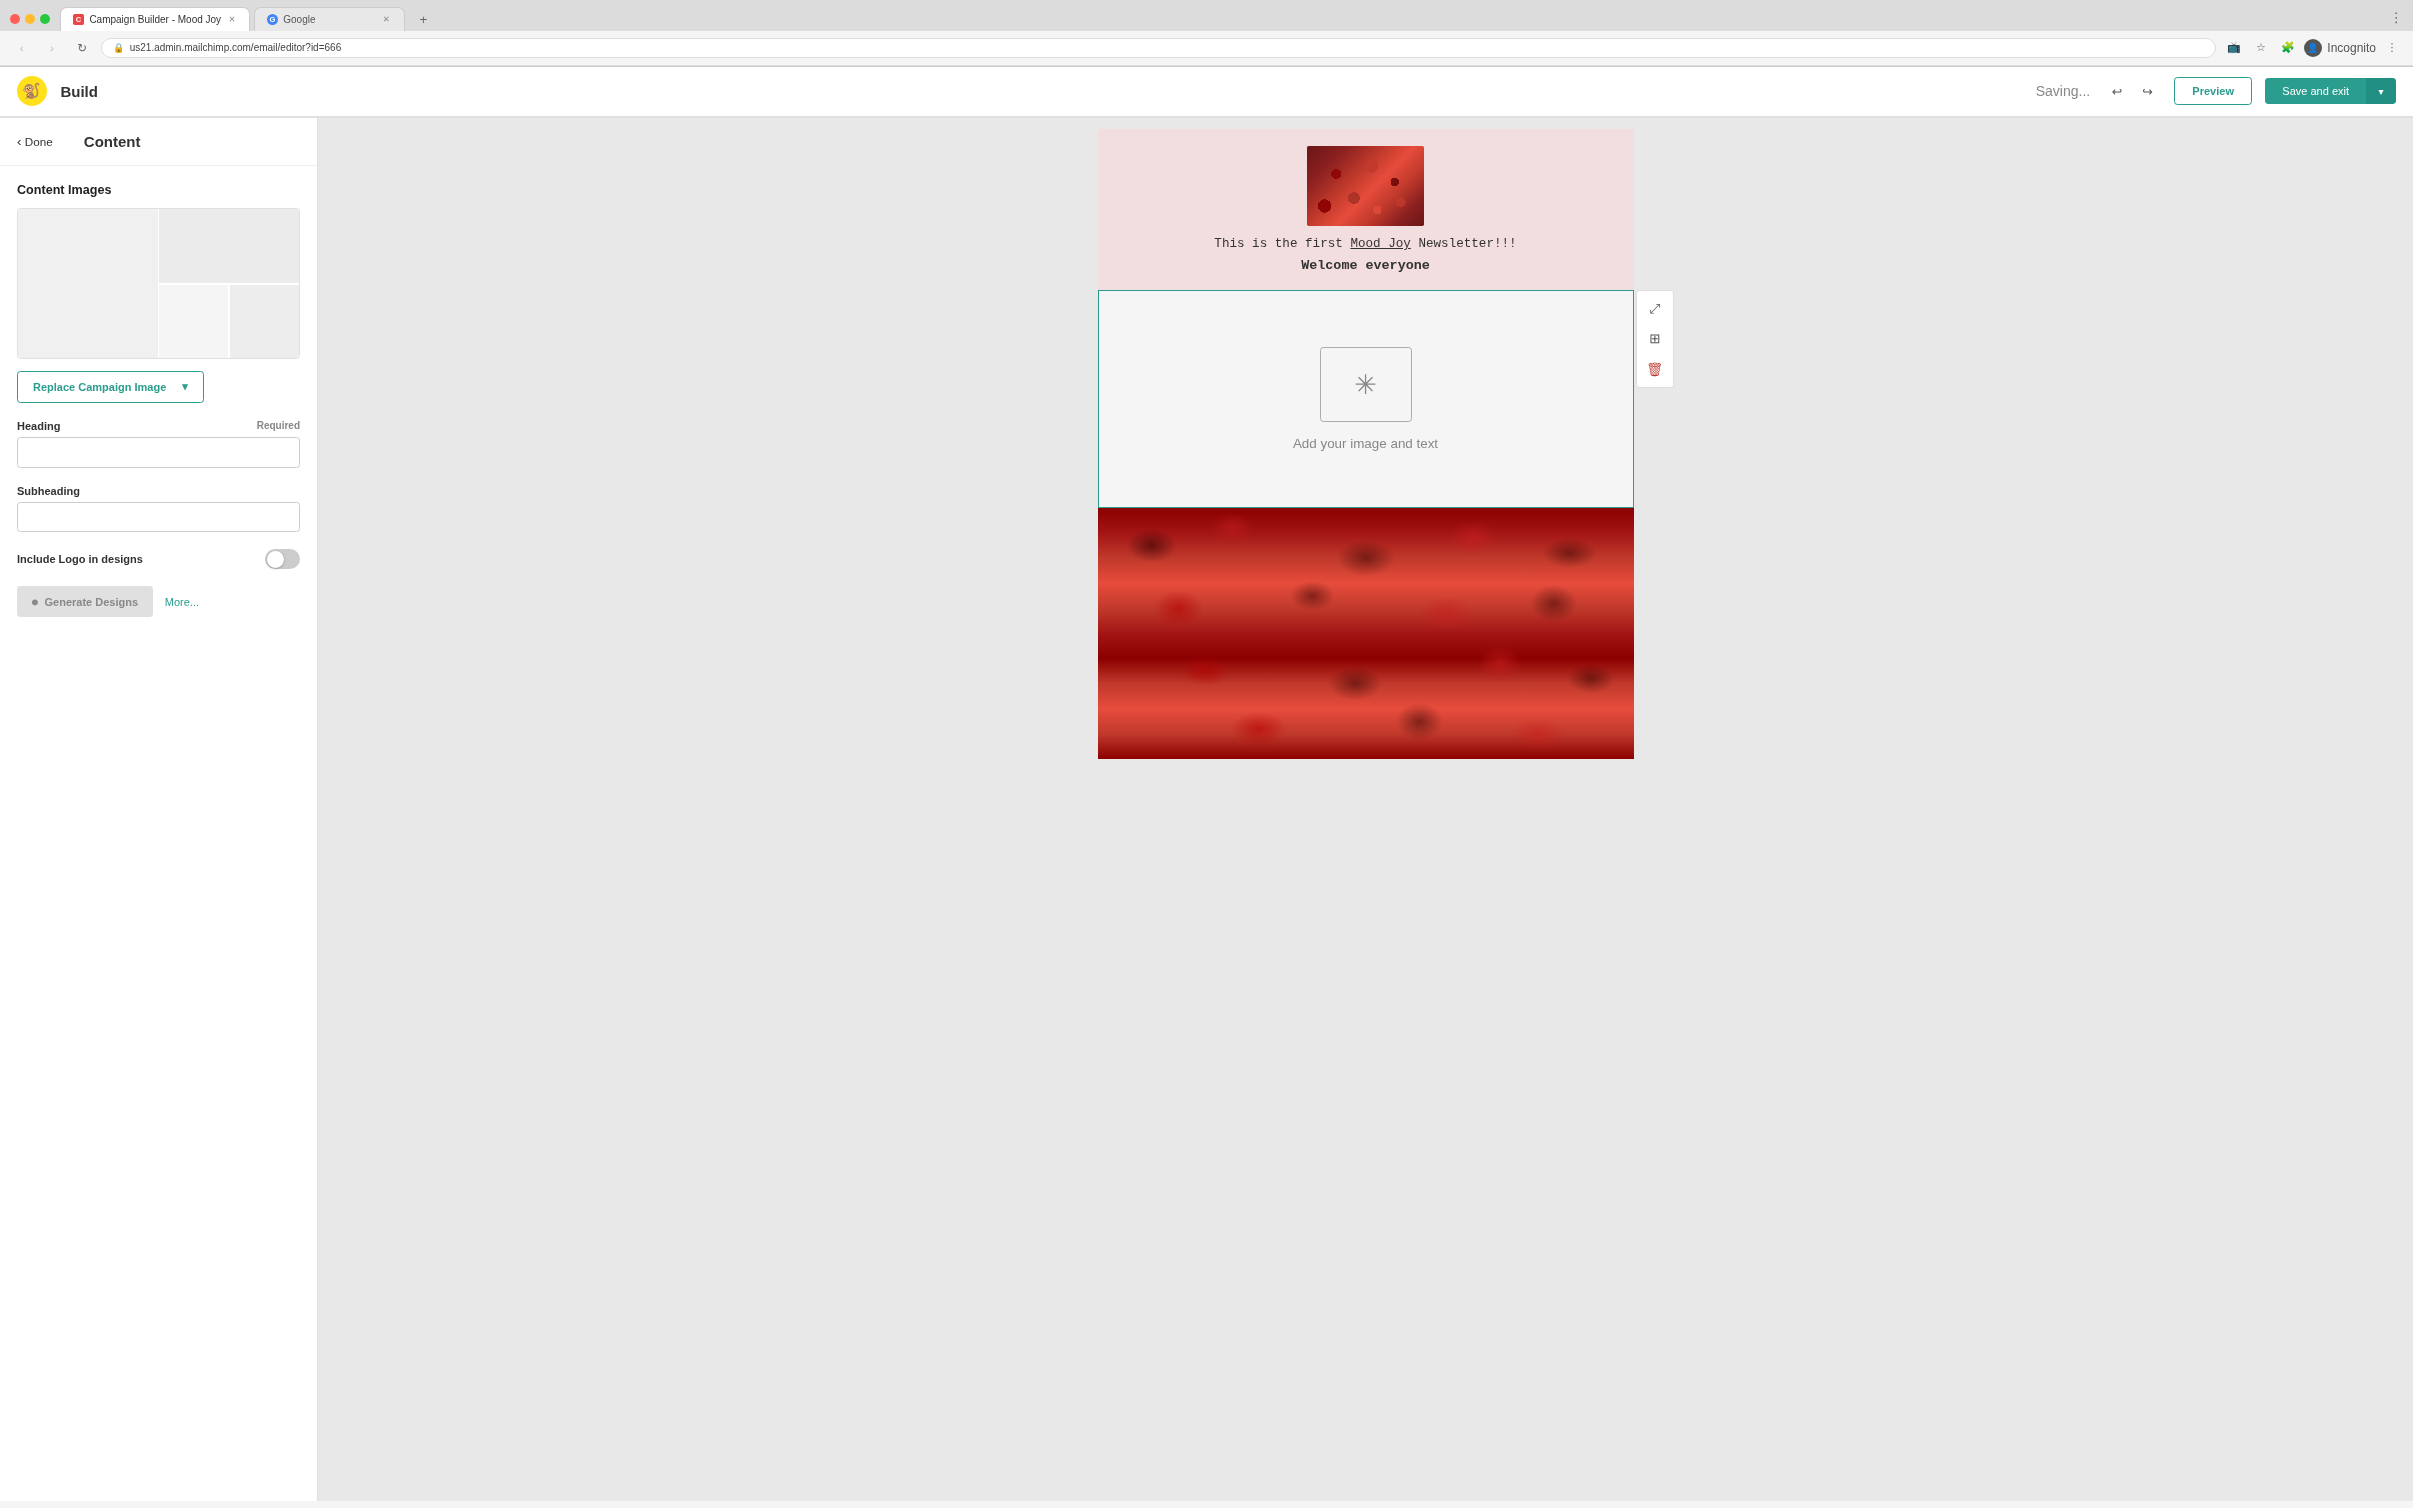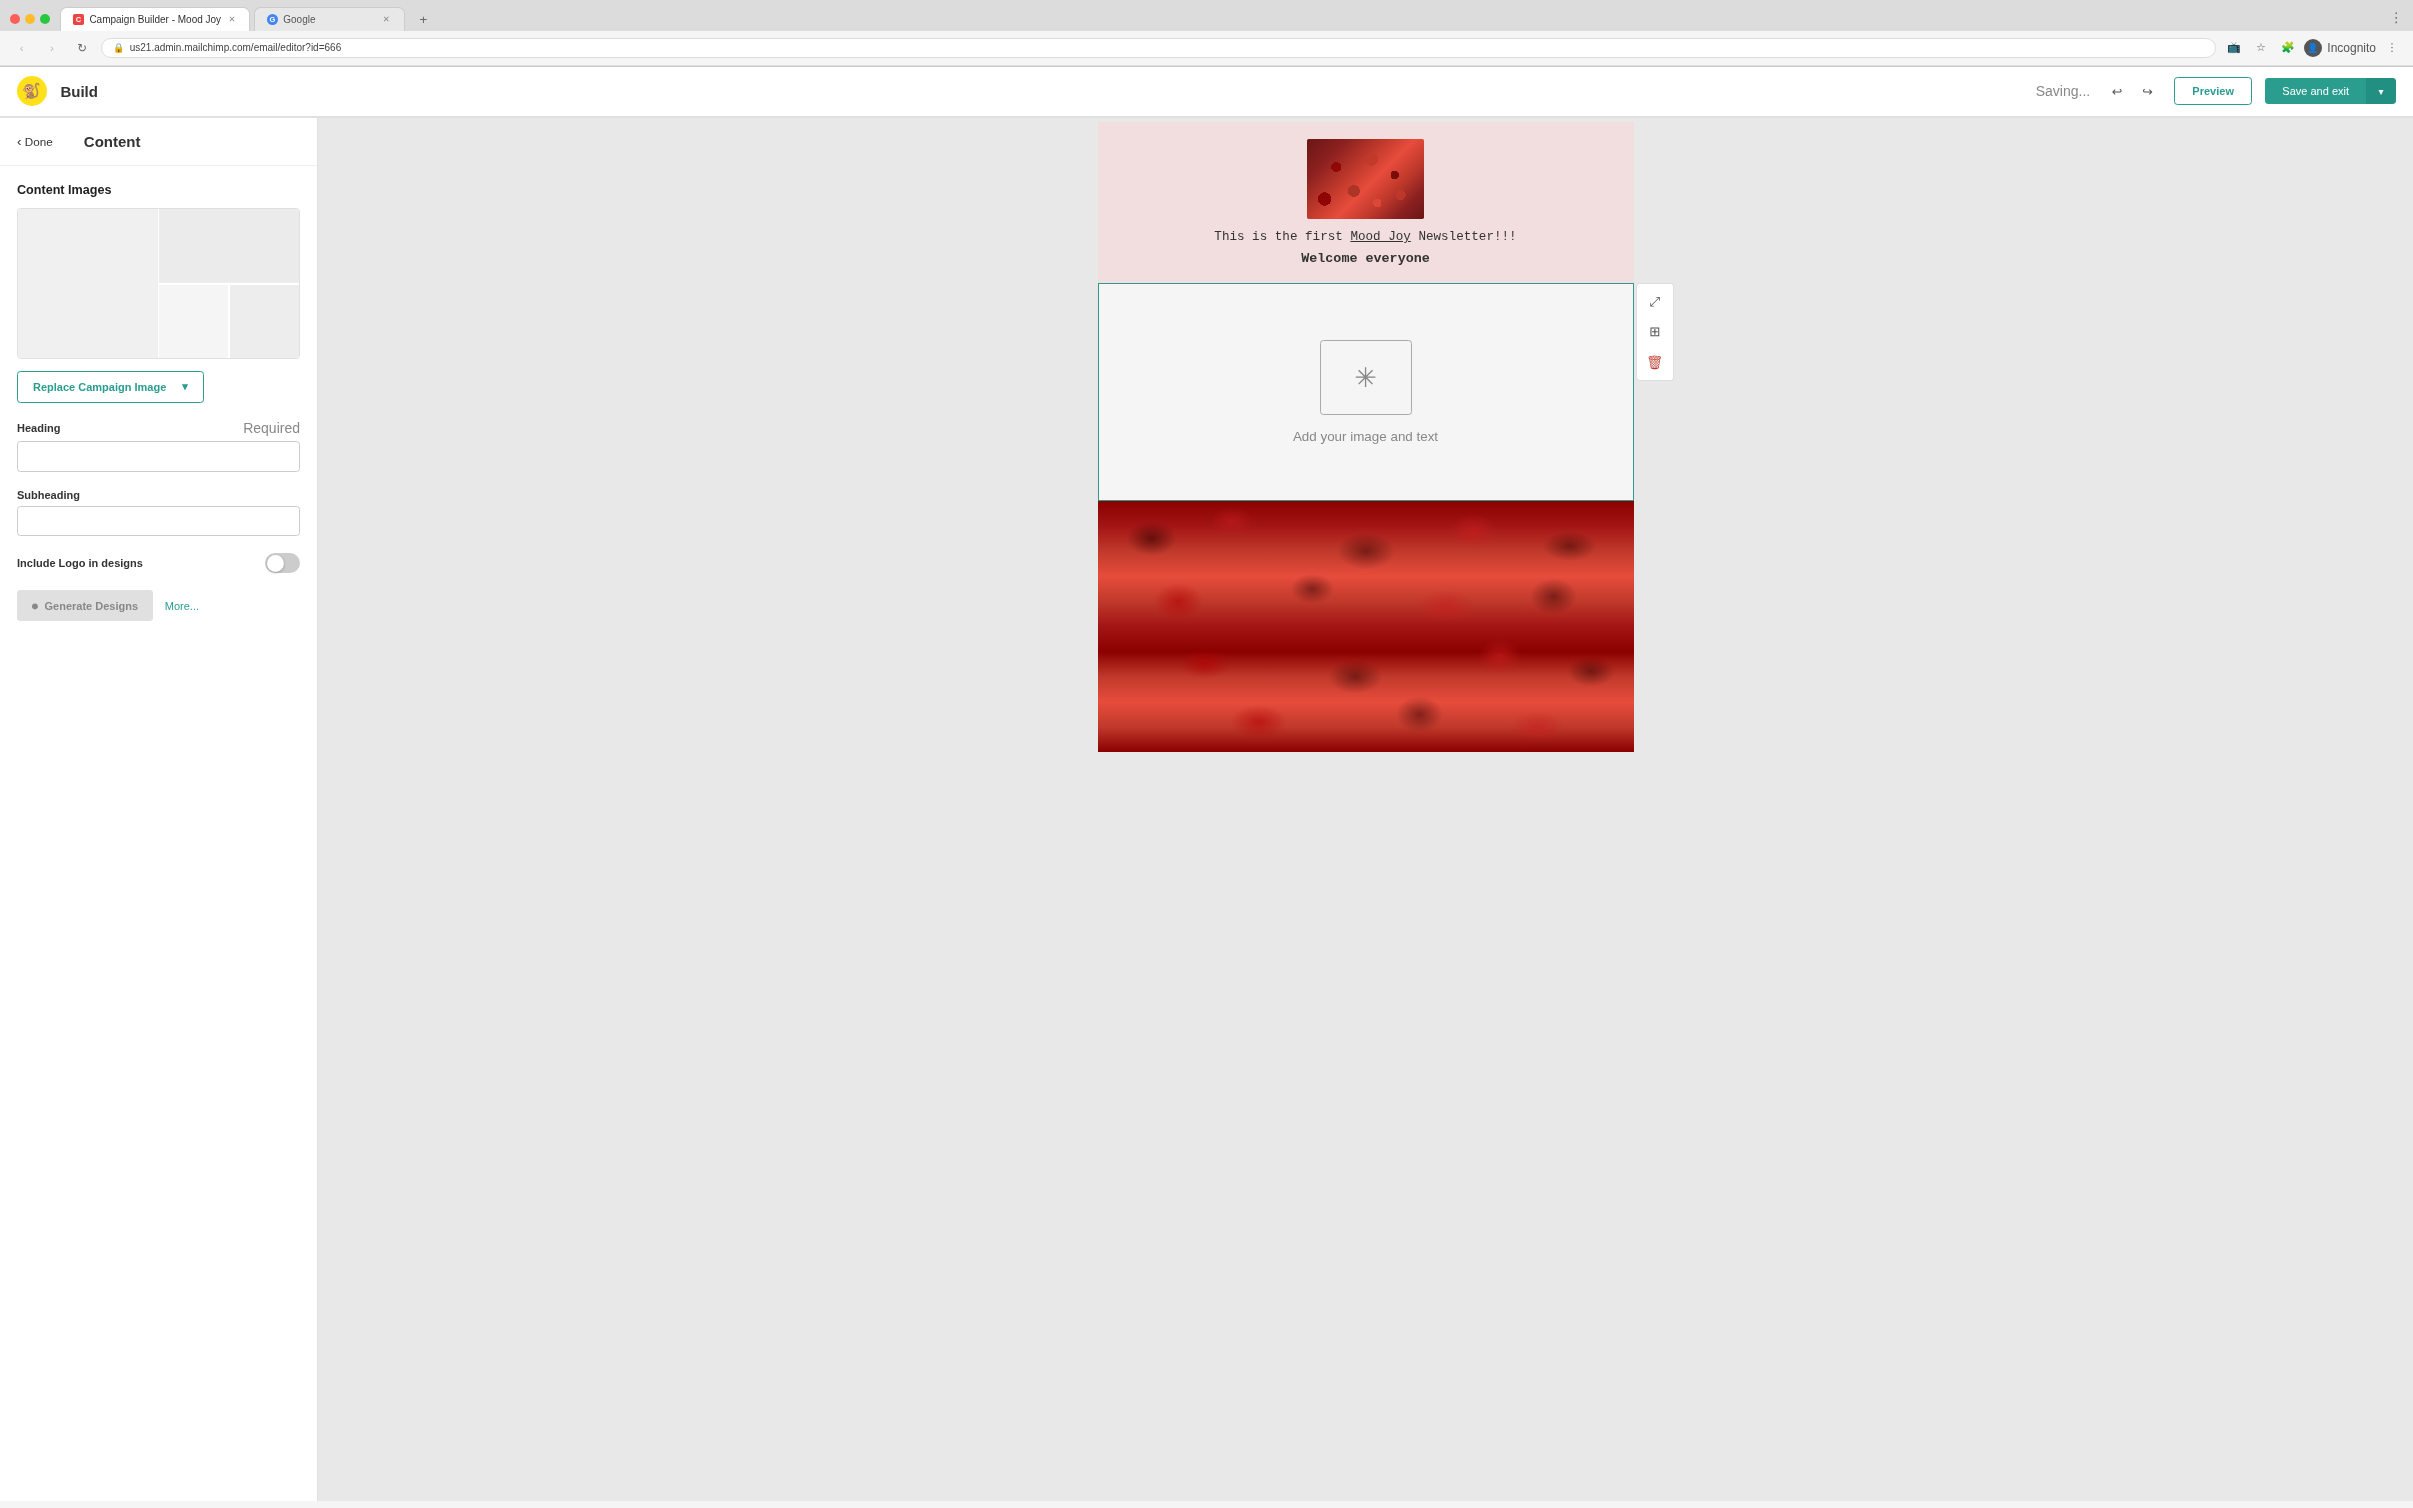--- a/index.html
+++ b/index.html
@@ -53,35 +53,35 @@
     .sidebar-section { padding: 17px; }
     .section-title { font-size: 12.6px; font-weight: 600; color: #222; margin-bottom: 11.7px; }
 
     
     .campaign-images-grid { display: grid; grid-template-columns: 1fr 1fr; grid-template-rows: auto auto; gap: 1.7px; border: 0.8px solid #e0e0e0; border-radius: 3.4px; overflow: hidden; height: 151px; }
 
     .replace-btn { display: flex; align-items: center; gap: 16px; padding: 8.4px 15px; border: 1.7px solid #2a9d8f; color: #2a9d8f; background: white; border-radius: 3.4px; font-size: 11px; font-weight: 600; cursor: pointer; margin-top: 11.7px; }
 
     .field-group { margin-bottom: 17px; }
     .field-label { font-size: 11px; font-weight: 600; color: #333; margin-bottom: 5px; display: flex; justify-content: space-between; align-items: center; }
-    .field-required { font-size: 14px; color: #888; font-weight: normal; text-align: center; }
+    .field-required { font-size: 10px; color: #888; font-weight: bold; text-align: center; }
     .field-input { width: 100%; border: 0.8px solid #ccc; border-radius: 3.4px; padding: 8.4px 10px; font-size: 11px; color: #333; outline: none; background: white; }
 
     .logo-toggle-row { display: flex; align-items: center; justify-content: space-between; margin-bottom: 17px; }
     .logo-label { font-size: 11px; font-weight: 600; color: #333; }
     .toggle { width: 35px; height: 20px; background: #ccc; border-radius: 10px; position: relative; cursor: pointer; }
     .toggle-knob { width: 17px; height: 17px; background: white; border-radius: 50%; position: absolute; top: 1.7px; left: 1.7px; box-shadow: 0 0.8px 2.5px rgba(0,0,0,0.3); transition: left 0.2s; }
 
     .generate-row { display: flex; align-items: center; gap: 11.7px; }
     .generate-btn { display: flex; align-items: center; gap: 6.7px; padding: 8.4px 15px; background: #e0e0e0; color: #888; border: none; border-radius: 3.4px; font-size: 11px; font-weight: 600; cursor: not-allowed; }
     .more-link { font-size: 11px; color: #2a9d8f; cursor: pointer; text-decoration: none; }
 
     
     .canvas-area { flex: 1; background: #e8e8e8; overflow-y: auto; display: flex; justify-content: center; padding: 0; }
-    .email-canvas { width: 536px; margin: 4px auto; }
+    .email-canvas { width: 536px; margin: 11px auto; }
 
     
     .email-block-top { background: #f2dede; padding: 17px; text-align: center; }
     .email-text { font-size: 12.6px; color: #333; margin: 11.7px 0 6.7px; font-family: 'Courier New', monospace; }
     .email-text a { color: #333; text-decoration: underline; }
     .email-welcome { font-size: 13.4px; font-weight: bold; color: #333; font-family: 'Courier New', monospace; }
 
     
     .email-block-selected { background: #f5f5f5; border: 1.7px solid #2a9d8f; position: relative; padding: 34px 17px; text-align: center; min-height: 218px; display: flex; flex-direction: column; align-items: center; justify-content: center; }
     .email-block-tools { position: absolute; right: -40px; top: 0; display: flex; flex-direction: column; gap: 1.7px; background: white; border: 0.8px solid #ddd; border-radius: 3.4px; padding: 3.4px; }

